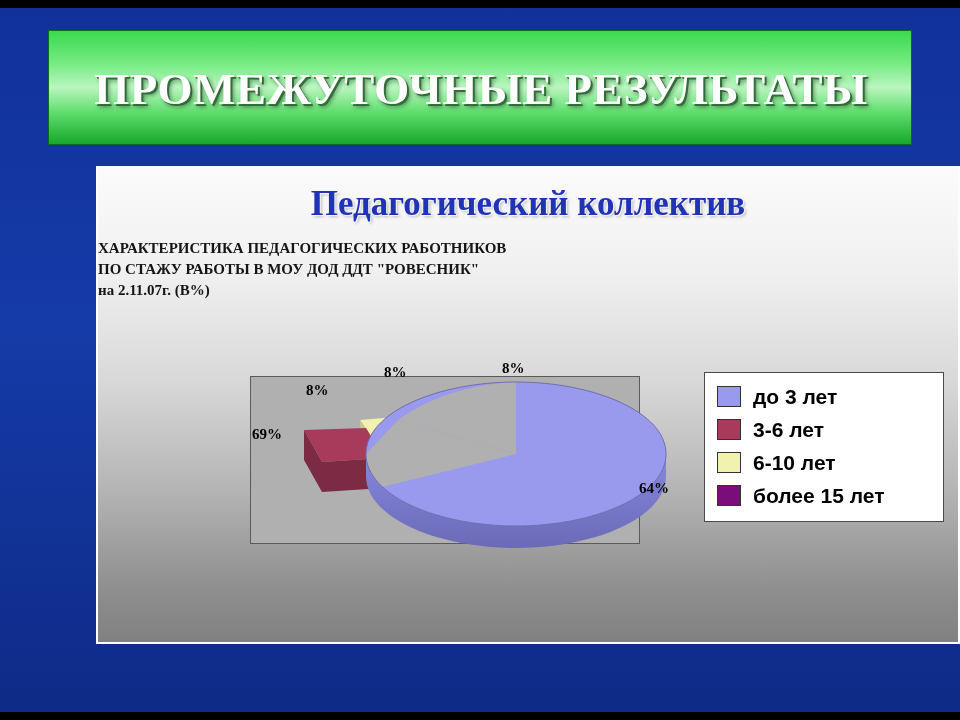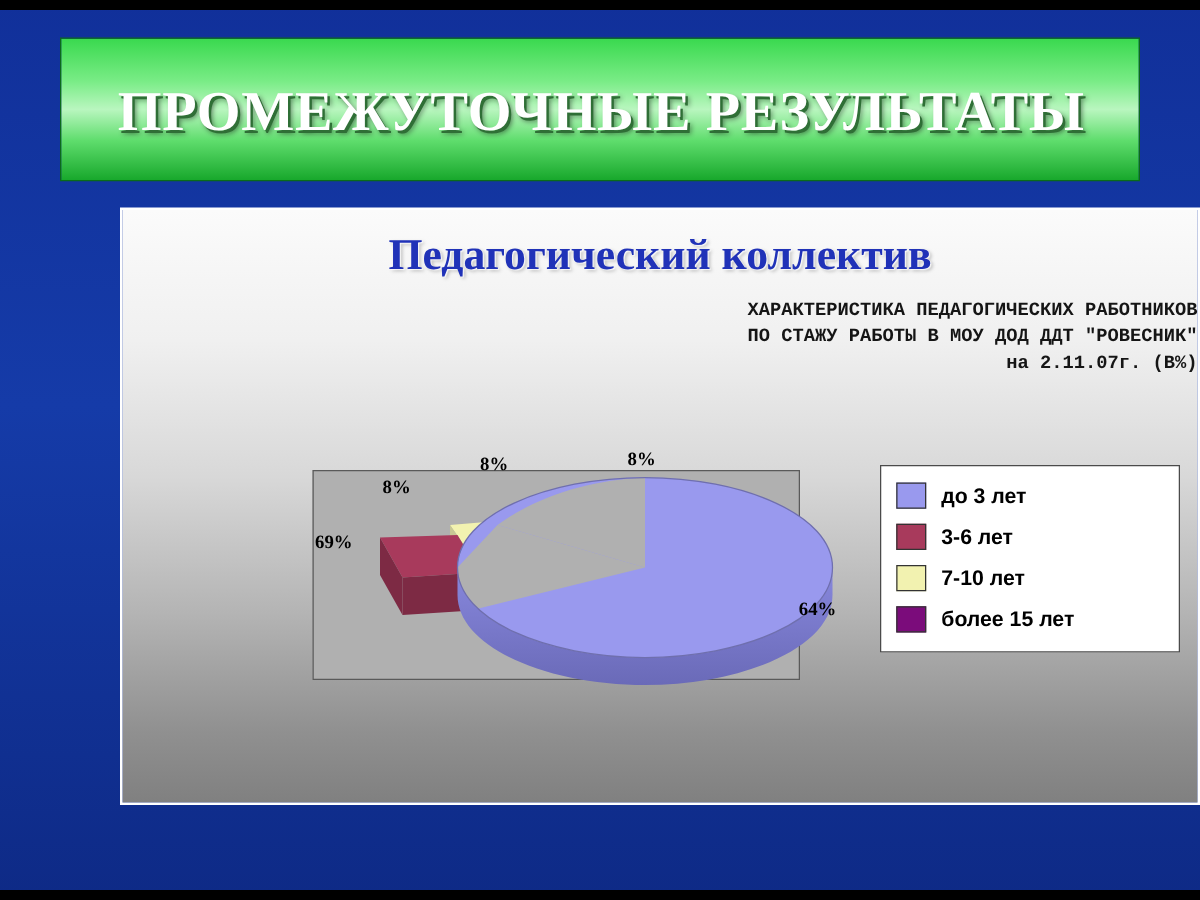--- a/index.html
+++ b/index.html
@@ -98,22 +98,22 @@
     color: #2032B8;
     text-shadow: 1px 1px 1px rgba(255,255,255,0.9), 2px 2px 3px rgba(0,0,0,0.25);
     white-space: nowrap;
   }
 
   #chart-caption {
     position: absolute;
     left: 0;
     top: 70px;
     width: 860px;
-    text-align: right;
-    font-family: Liberation Mono, monospace;
+    text-align: left;
+    font-family: Liberation Serif, serif;
     font-weight: bold;
     font-size: 15px;
     color: #151515;
     line-height: 21px;
   }
   #chart-caption div { white-space: nowrap; }
 
   
   #plot-area {
     position: absolute;
@@ -164,21 +164,21 @@
   .legend-swatch {
     width: 22px;
     height: 19px;
     border: 1px solid #333333;
     margin-right: 12px;
     flex: none;
   }
   .legend-label {
     font-family: "Liberation Sans", sans-serif;
     font-weight: bold;
-    font-size: 17px;
+    font-size: 21px;
     color: #000000;
     white-space: nowrap;
   }
 </style>
 </head>
 <body>
 
 <div id="slide">
 
   <div class="edge-top"></div>
@@ -269,21 +269,21 @@
       <div class="legend-row">
         <span class="legend-swatch" style="background:#9999EE;"></span>
         <span class="legend-label">до 3 лет</span>
       </div>
       <div class="legend-row">
         <span class="legend-swatch" style="background:#A83A5C;"></span>
         <span class="legend-label">3-6 лет</span>
       </div>
       <div class="legend-row">
         <span class="legend-swatch" style="background:#F2F2B0;"></span>
-        <span class="legend-label">7-10 лет</span>
+        <span class="legend-label">6-10 лет</span>
       </div>
       <div class="legend-row">
         <span class="legend-swatch" style="background:#7B0C7B;"></span>
         <span class="legend-label">более 15 лет</span>
       </div>
     </div>
 
   </div>
 
   <div class="edge-bottom"></div>

